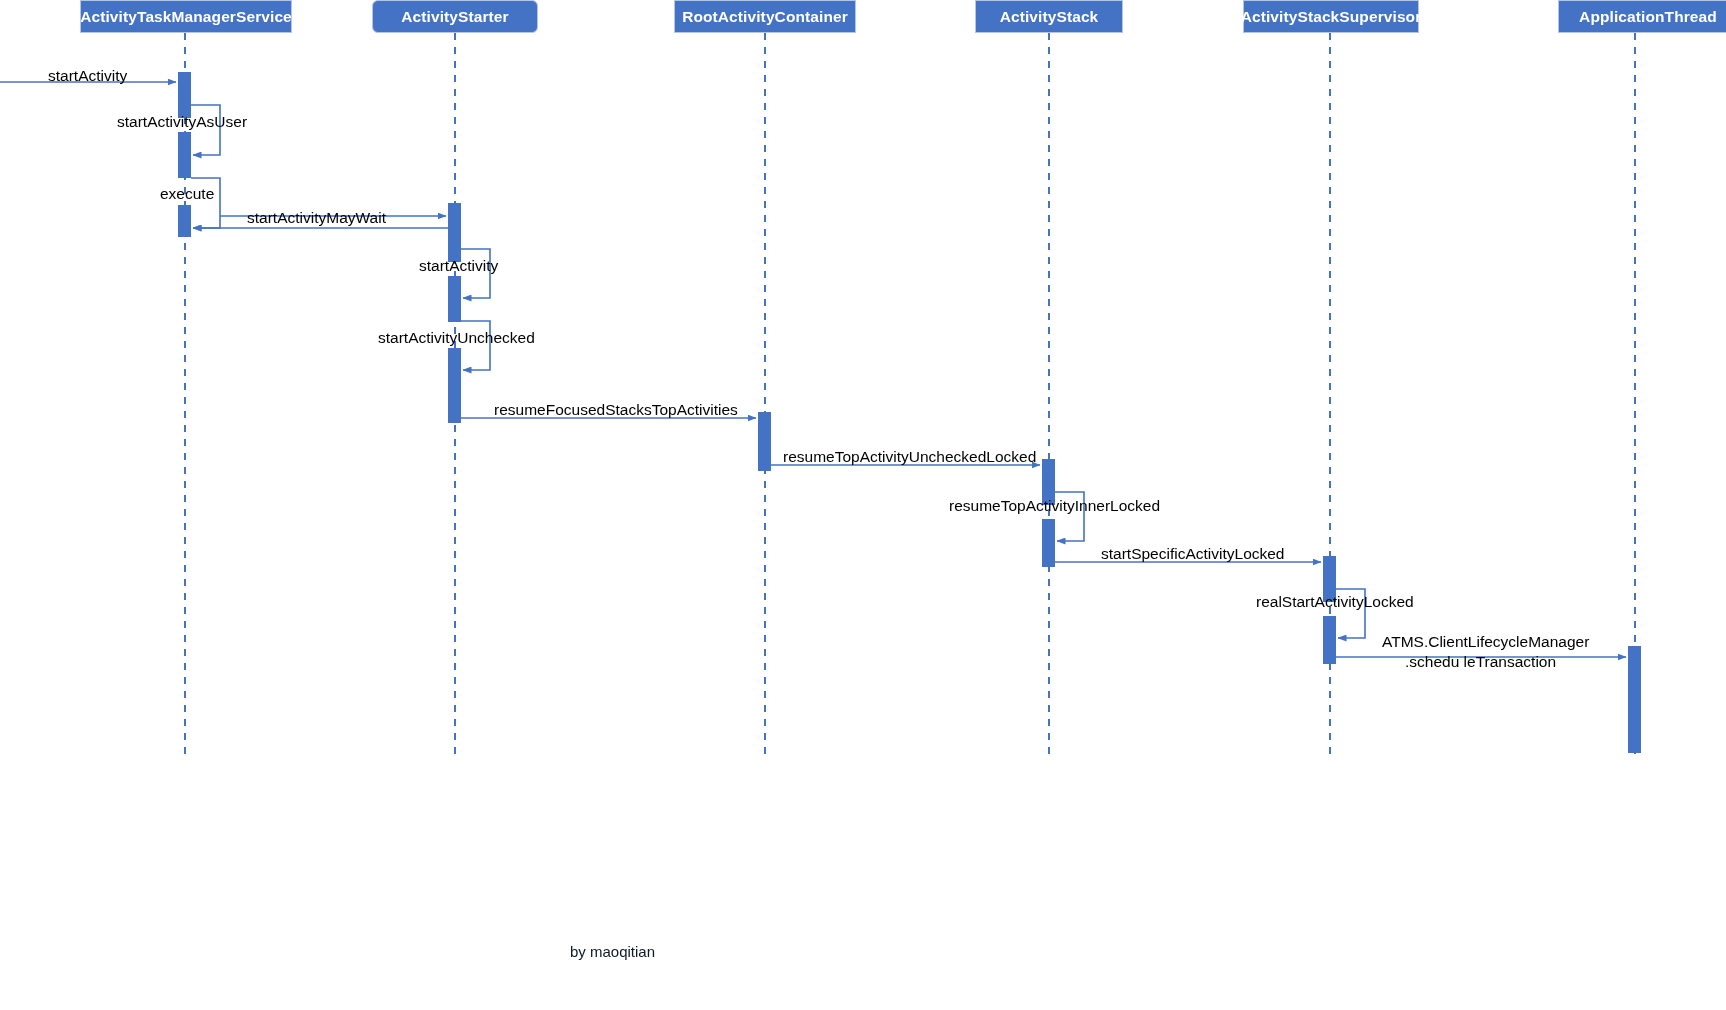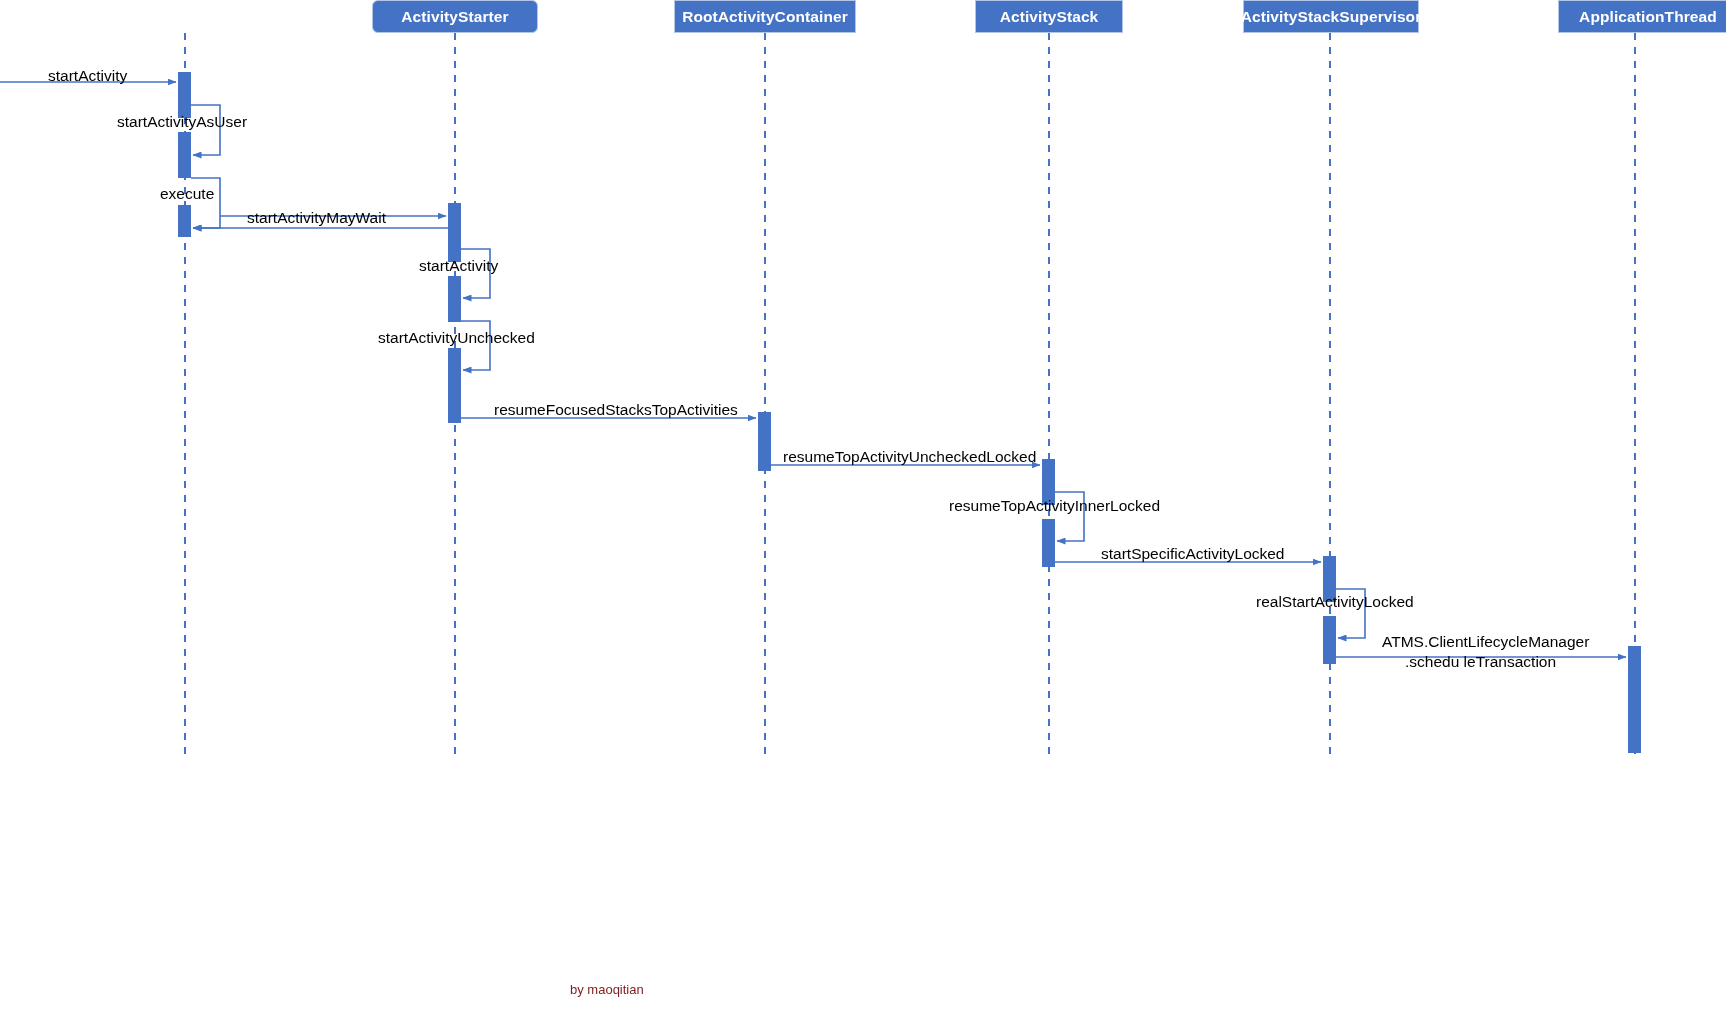--- a/index.html
+++ b/index.html
@@ -61,23 +61,23 @@
     left: 116px;
     top: 908px;
     font-size: 21px;
     font-weight: bold;
     color: #000000;
     white-space: nowrap;
   }
   #byline {
     position: absolute;
     left: 570px;
-    top: 982px;
-    font-size: 13px;
-    color: #7f1d1d;
+    top: 943px;
+    font-size: 15px;
+    color: #0f172a;
     white-space: nowrap;
   }
 </style>
 </head>
 <body>
 
 <div id="diagram">
 
   <svg id="seq" viewBox="0 0 1726 1010" xmlns="http://www.w3.org/2000/svg">
     <defs>
@@ -118,20 +118,23 @@
       <path d="M1055,492 L1084,492 L1084,541 L1057,541" marker-end="url(#arrowhead)"></path>
 
       <path d="M1055,562 L1321,562" marker-end="url(#arrowhead)"></path>
 
       <path d="M1336,589 L1365,589 L1365,638 L1338,638" marker-end="url(#arrowhead)"></path>
 
       <path d="M1336,657 L1626,657" marker-end="url(#arrowhead)"></path>
     </g>
   </svg>
 
+  <div class="participant-box" style="left:80px; top:0px; width:212px;">
+    <span class="participant-label">ActivityTaskManagerService</span>
+  </div>
   <div class="participant-box" style="left:372px; top:0px; width:166px;border-radius:6px;">
     <span class="participant-label">ActivityStarter</span>
   </div>
   <div class="participant-box" style="left:674px; top:0px; width:182px;">
     <span class="participant-label">RootActivityContainer</span>
   </div>
   <div class="participant-box" style="left:975px; top:0px; width:148px;">
     <span class="participant-label">ActivityStack</span>
   </div>
   <div class="participant-box" style="left:1243px; top:0px; width:176px;">

